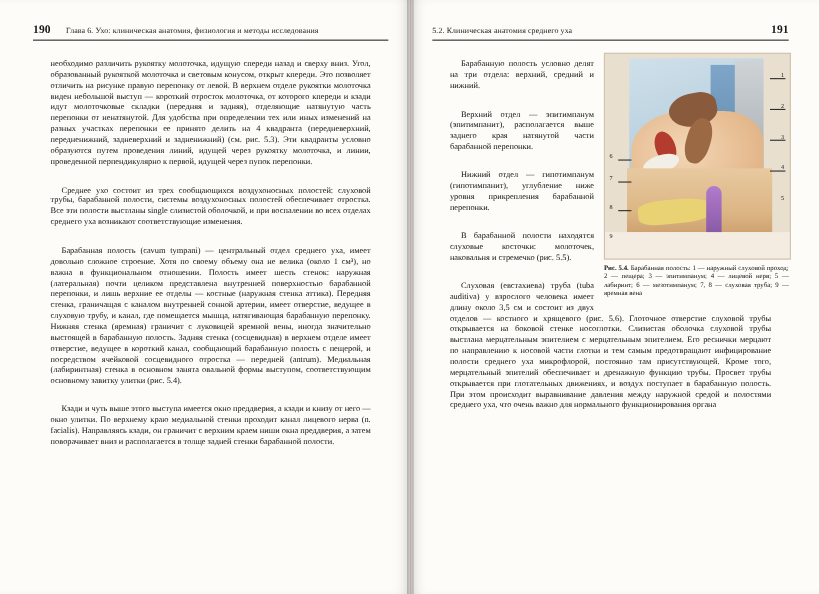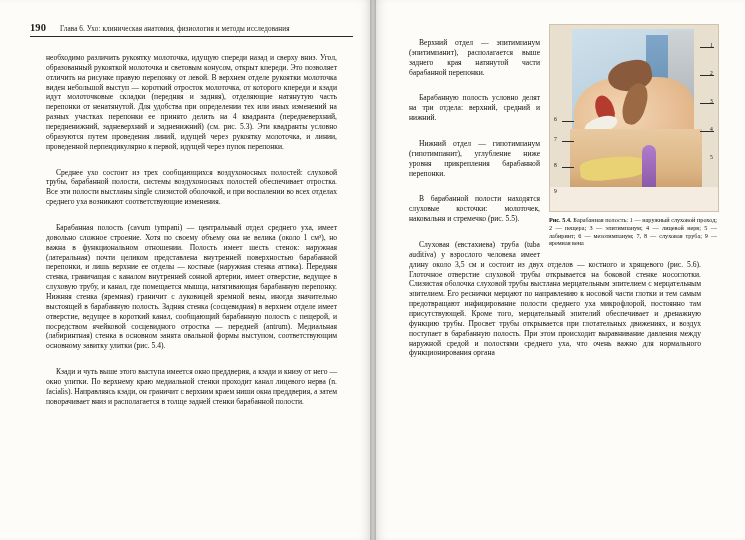--- a/index.html
+++ b/index.html
@@ -194,20 +194,24 @@
     </div>
     <div class="body-col">
       <p class="noindent">необходимо различить рукоятку молоточка, идущую спереди назад и сверху вниз. Угол, образованный рукояткой молоточка и световым конусом, открыт кпереди. Это позволяет отличить на рисунке правую перепонку от левой. В верхнем отделе рукоятки молоточка виден небольшой выступ — короткий отросток молоточка, от которого кпереди и кзади идут молоточковые складки (передняя и задняя), отделяющие натянутую часть перепонки от ненатянутой. Для удобства при определении тех или иных изменений на разных участках перепонки ее принято делить на 4 квадранта (передневерхний, передненижний, задневерхний и задненижний) (см. рис. 5.3). Эти квадранты условно образуются путем проведения линий, идущей через рукоятку молоточка, и линии, проведенной перпендикулярно к первой, идущей через пупок перепонки.</p>
       <p>Среднее ухо состоит из трех сообщающихся воздухоносных полостей: слуховой трубы, барабанной полости, системы воздухоносных полостей обеспечивает отростка. Все эти полости выстланы single слизистой оболочкой, и при воспалении во всех отделах среднего уха возникают соответствующие изменения.</p>
       <p>Барабанная полость (cavum tympani) — центральный отдел среднего уха, имеет довольно сложное строение. Хотя по своему объему она не велика (около 1 см³), но важна в функциональном отношении. Полость имеет шесть стенок: наружная (латеральная) почти целиком представлена внутренней поверхностью барабанной перепонки, и лишь верхние ее отделы — костные (наружная стенка аттика). Передняя стенка, граничащая с каналом внутренней сонной артерии, имеет отверстие, ведущее в слуховую трубу, и канал, где помещается мышца, натягивающая барабанную перепонку. Нижняя стенка (яремная) граничит с луковицей яремной вены, иногда значительно выстоящей в барабанную полость. Задняя стенка (сосцевидная) в верхнем отделе имеет отверстие, ведущее в короткий канал, сообщающий барабанную полость с пещерой, и посредством ячейковой сосцевидного отростка — передней (antrum). Медиальная (лабиринтная) стенка в основном занята овальной формы выступом, соответствующим основному завитку улитки (рис. 5.4).</p>
       <p>Кзади и чуть выше этого выступа имеется окно преддверия, а кзади и книзу от него — окно улитки. По верхнему краю медиальной стенки проходит канал лицевого нерва (n. facialis). Направляясь кзади, он граничит с верхним краем ниши окна преддверия, а затем поворачивает вниз и располагается в толще задней стенки барабанной полости.</p>
     </div>
   </div>
 
   <div class="page page-right">
+    <div class="runhead runhead-right">
+      <span class="rh-title">5.2. Клиническая анатомия среднего уха</span>
+      <span class="folio">191</span>
+    </div>
 
     <div class="fig-wrap">
       <div class="fig-box">
         <div class="art-sky"></div>
         <div class="art-block-blue"></div>
         <div class="art-block-grey"></div>
         <div class="art-flesh"></div>
         <div class="art-brown1"></div>
         <div class="art-brown2"></div>
         <div class="art-red"></div>
@@ -235,22 +239,22 @@
         <div class="tick" style="left:4px; top:137px;">8</div>
         <div class="tick" style="left:4px; top:163px;">9</div>
       </div>
       <div class="fig-caption">
         <span class="cap-lead">Рис. 5.4.</span>
         <span>Барабанная полость: 1 — наружный слуховой проход; 2 — пещера; 3 — эпитимпанум; 4 — лицевой нерв; 5 — лабиринт; 6 — мезотимпанум; 7, 8 — слуховая труба; 9 — яремная вена</span>
       </div>
     </div>
 
     <div class="body-col">
+      <p class="narrow">Барабанную полость условно делят на три отдела: верхний, средний и нижний.</p>
       <p class="narrow">Верхний отдел — эпитимпанум (эпитимпанит), располагается выше заднего края натянутой части барабанной перепонки.</p>
-      <p class="narrow">Барабанную полость условно делят на три отдела: верхний, средний и нижний.</p>
       <p>Нижний отдел — гипотимпанум (гипотимпанит), углубление ниже уровня прикрепления барабанной перепонки.</p>
       <p>В барабанной полости находятся слуховые косточки: молоточек, наковальня и стремечко (рис. 5.5).</p>
       <p>Слуховая (евстахиева) труба (tuba auditiva) у взрослого человека имеет длину около 3,5 см и состоит из двух отделов — костного и хрящевого (рис. 5.6). Глоточное отверстие слуховой трубы открывается на боковой стенке носоглотки. Слизистая оболочка слуховой трубы выстлана мерцательным эпителием с мерцательным эпителием. Его реснички мерцают по направлению к носовой части глотки и тем самым предотвращают инфицирование полости среднего уха микрофлорой, постоянно там присутствующей. Кроме того, мерцательный эпителий обеспечивает и дренажную функцию трубы. Просвет трубы открывается при глотательных движениях, и воздух поступает в барабанную полость. При этом происходит выравнивание давления между наружной средой и полостями среднего уха, что очень важно для нормального функционирования органа</p>
     </div>
   </div>
 
   <div class="gutter"></div>
 </div>
 
 </body></html>

